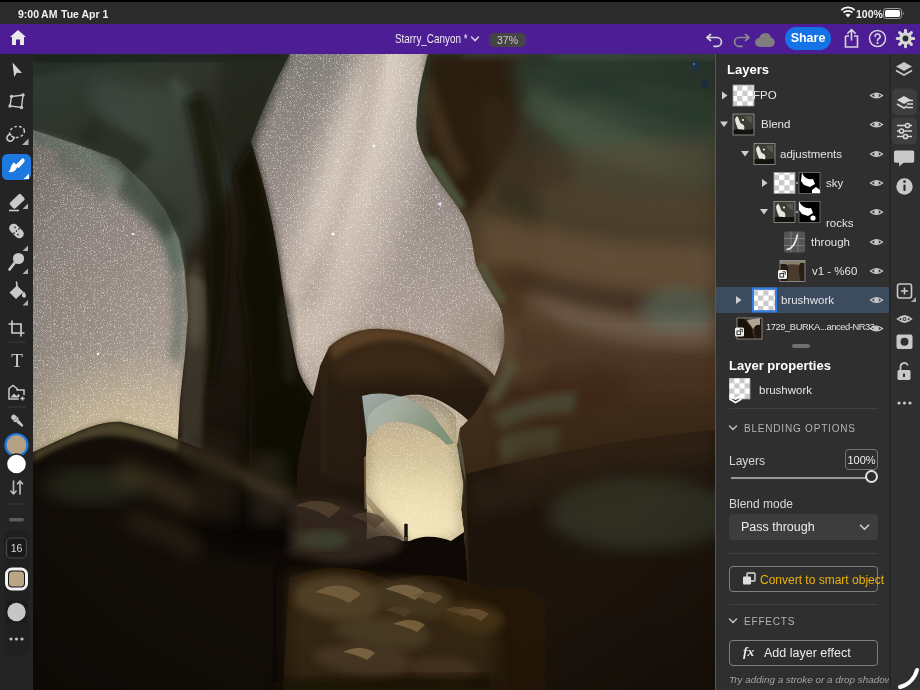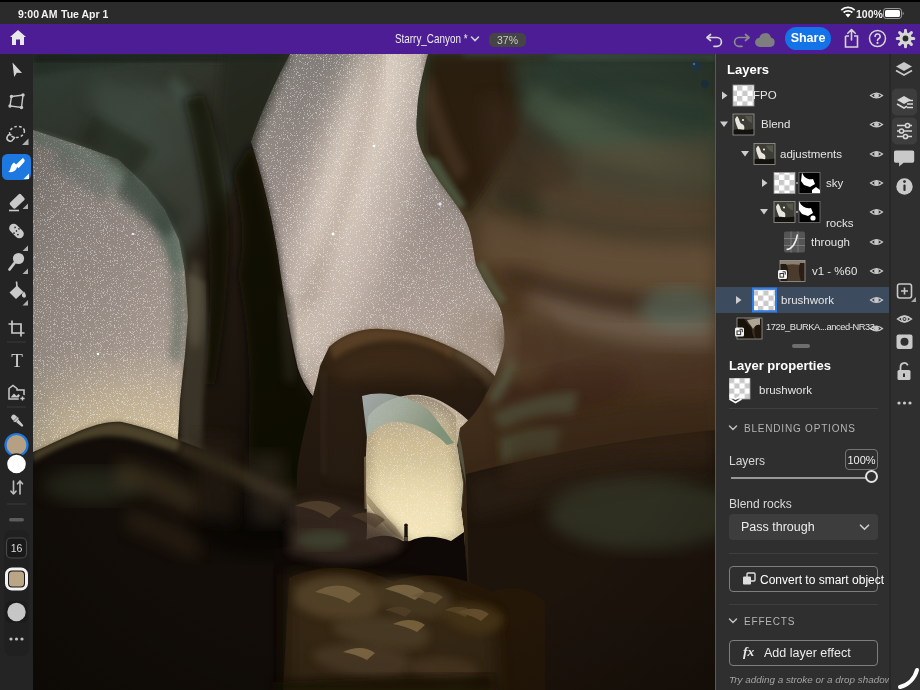--- a/index.html
+++ b/index.html
@@ -526,33 +526,33 @@
  <div class="ltxt abs" style="left:43px;top:330px">brushwork</div>
  <div class="divl" style="top:354px"></div>
  <svg class="abs" style="left:12px;top:370px" width="10" height="8" viewBox="0 0 10 8">
       <path d="M1.5 2 L5 5.5 L8.5 2" stroke="#c0c0c0" stroke-width="1.5" fill="none" stroke-linecap="round"></path>
     </svg>
  <div class="sec abs" style="left:28px;top:369px">BLENDING OPTIONS</div>
  <div class="lbl abs" style="left:13px;top:400px">Layers</div>
  <div class="abs" style="left:129px;top:395px;width:33px;height:21px;border:1px solid #757575;border-radius:4px;color:#f0f0f0;font-size:11px;text-align:center;line-height:20px">100%</div>
  <div class="abs" style="left:15px;top:423px;width:142px;height:1.5px;background:#989898"></div>
  <div class="abs" style="left:149px;top:416px;width:13px;height:13px;border:2px solid #e2e2e2;border-radius:50%;background:#2f2f2f"></div>
- <div class="lbl abs" style="left:13px;top:443px">Blend rocks</div>
+ <div class="lbl abs" style="left:13px;top:443px">Blend mode</div>
  <div class="abs" style="left:13px;top:460px;width:149px;height:26px;background:#3d3d3d;border-radius:4px"></div>
  <div class="abs" style="left:25px;top:466px;color:#ececec;font-size:12.5px">Pass through</div>
  <svg class="abs" style="left:143px;top:469px" width="11" height="9" viewBox="0 0 11 9">
       <path d="M1.5 2.2 L5.5 6.2 L9.5 2.2" stroke="#cfcfcf" stroke-width="1.6" fill="none" stroke-linecap="round"></path>
     </svg>
  <div class="divl" style="top:499px"></div>
  <div class="abs" style="left:13px;top:512px;width:149px;height:26px;border:1.2px solid #7e7e7e;border-radius:4px"></div>
  <svg class="abs" style="left:26px;top:518px" width="14" height="14" viewBox="0 0 14 14">
       <rect x="1" y="4.5" width="8" height="8" rx="1" fill="#dedede"></rect>
       <rect x="5" y="1" width="8" height="8" rx="1" fill="none" stroke="#dedede" stroke-width="1.4"></rect>
     </svg>
- <div class="abs" style="left:44px;top:519px;color:#ffffff;font-size:12px">Convert to smart object</div>
+ <div class="abs" style="left:44px;top:519px;color:#eab308;font-size:12px">Convert to smart object</div>
  <div class="divl" style="top:550px"></div>
  <svg class="abs" style="left:12px;top:563px" width="10" height="8" viewBox="0 0 10 8">
       <path d="M1.5 2 L5 5.5 L8.5 2" stroke="#c0c0c0" stroke-width="1.5" fill="none" stroke-linecap="round"></path>
     </svg>
  <div class="sec abs" style="left:28px;top:562px">EFFECTS</div>
  <div class="abs" style="left:13px;top:586px;width:149px;height:26px;border:1.2px solid #7e7e7e;border-radius:4px"></div>
  <div class="abs" style="left:27px;top:590px;color:#e8e8e8;font-size:13.5px;font-style:italic;font-weight:700;font-family:'Liberation Serif',serif">fx</div>
  <div class="abs" style="left:48px;top:592px;color:#ececec;font-size:12.5px">Add layer effect</div>
  <div class="abs" style="left:13px;top:620px;color:#a3a3a3;font-size:9.9px;font-style:italic">Try adding a stroke or a drop shadow.</div>
 </div>

